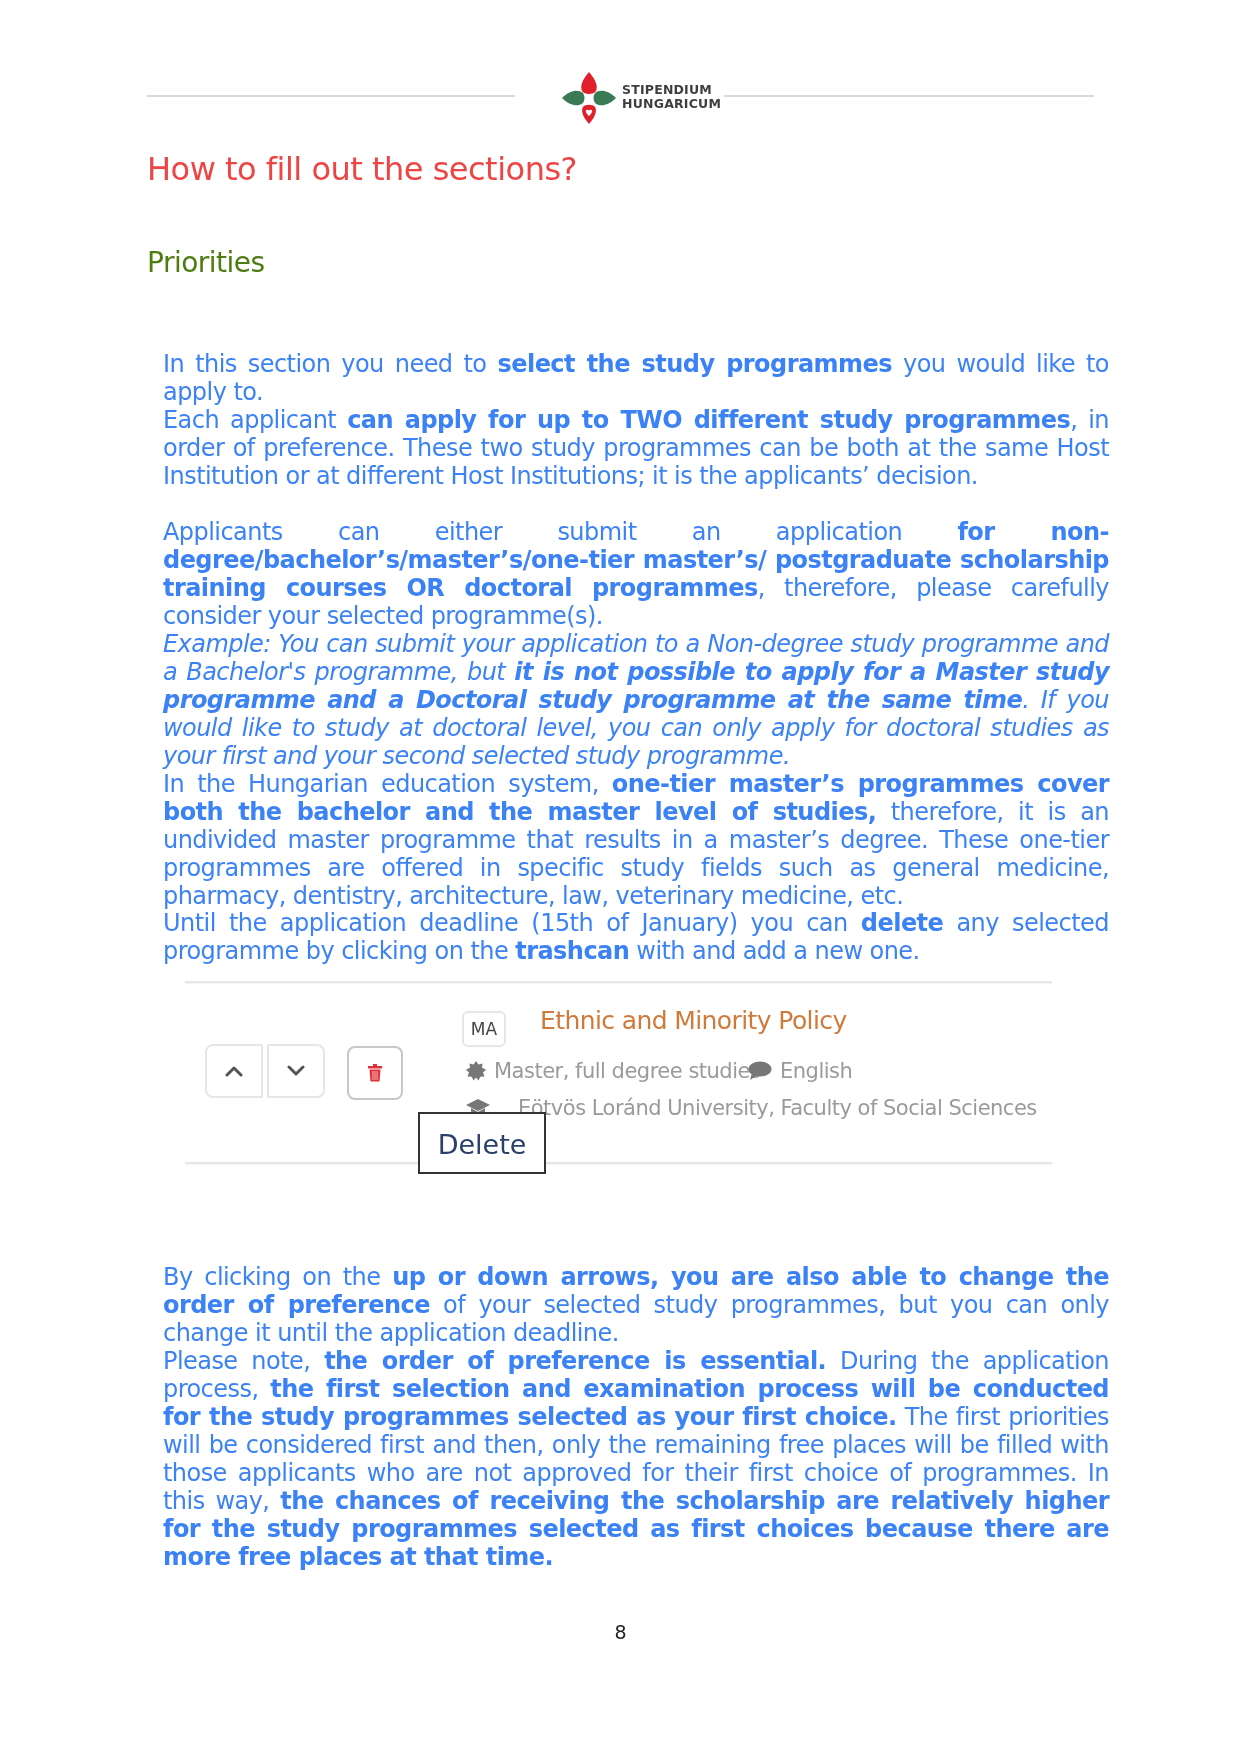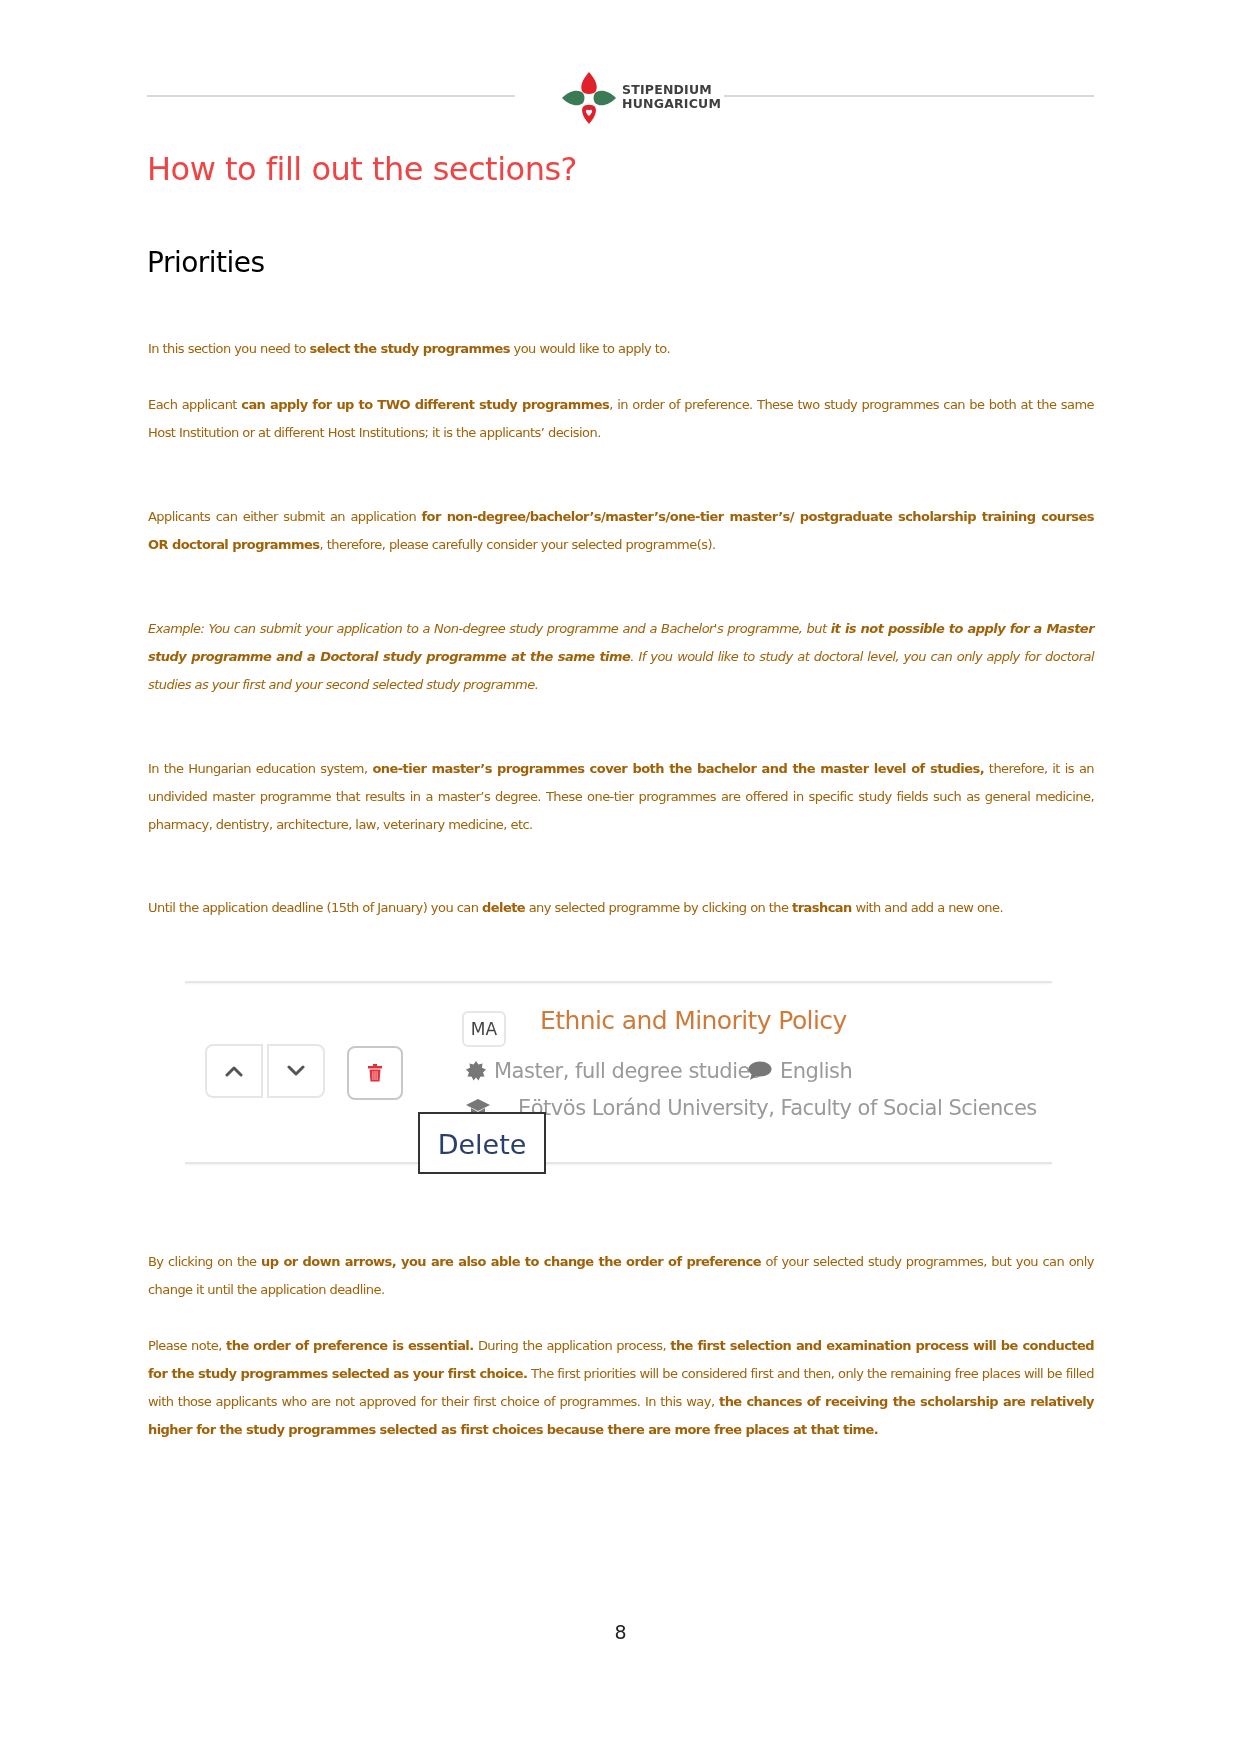--- a/index.html
+++ b/index.html
@@ -16,27 +16,27 @@
       position: absolute; left: 62px; top: 13px; font-family: "DejaVu Sans", sans-serif;
       font-weight: bold; font-size: 12.5px; line-height: 14px; color: #3f3f3f; letter-spacing: 0.2px;
     }
     h1.title {
       position: absolute; left: 147px; top: 150px; margin: 0;
       font-family: "DejaVu Sans", sans-serif; font-weight: normal; font-size: 32px; color: #ef4444;
       letter-spacing: -0.5px;
     }
     h2.subtitle {
       position: absolute; left: 147px; top: 246px; margin: 0;
-      font-family: "DejaVu Sans", sans-serif; font-weight: normal; font-size: 28px; color: #000000;
+      font-family: "DejaVu Sans", sans-serif; font-weight: normal; font-size: 28px; color: #4d7c0f;
       letter-spacing: -0.5px;
     }
     .para {
-      position: absolute; left: 147px; width: 946px; margin: 1px;
-      font-family: "DejaVu Sans", sans-serif; font-size: 13px; line-height: 28px;
-      text-align: justify; color: #a16207; letter-spacing: -0.55px;
+      position: absolute; left: 147px; width: 946px; margin: 16px;
+      font-family: "DejaVu Sans", sans-serif; font-size: 24px; line-height: 28px;
+      text-align: justify; color: #3b82f6; letter-spacing: -0.55px;
     }
     .para b { font-weight: bold; }
     .para.italic { font-style: italic; }
     #p1 { top: 334px; }
     #p2 { top: 390px; }
     #p3 { top: 502px; }
     #p4 { top: 614px; }
     #p5 { top: 754px; }
     #p6 { top: 893px; }
     #p7 { top: 1247px; }

